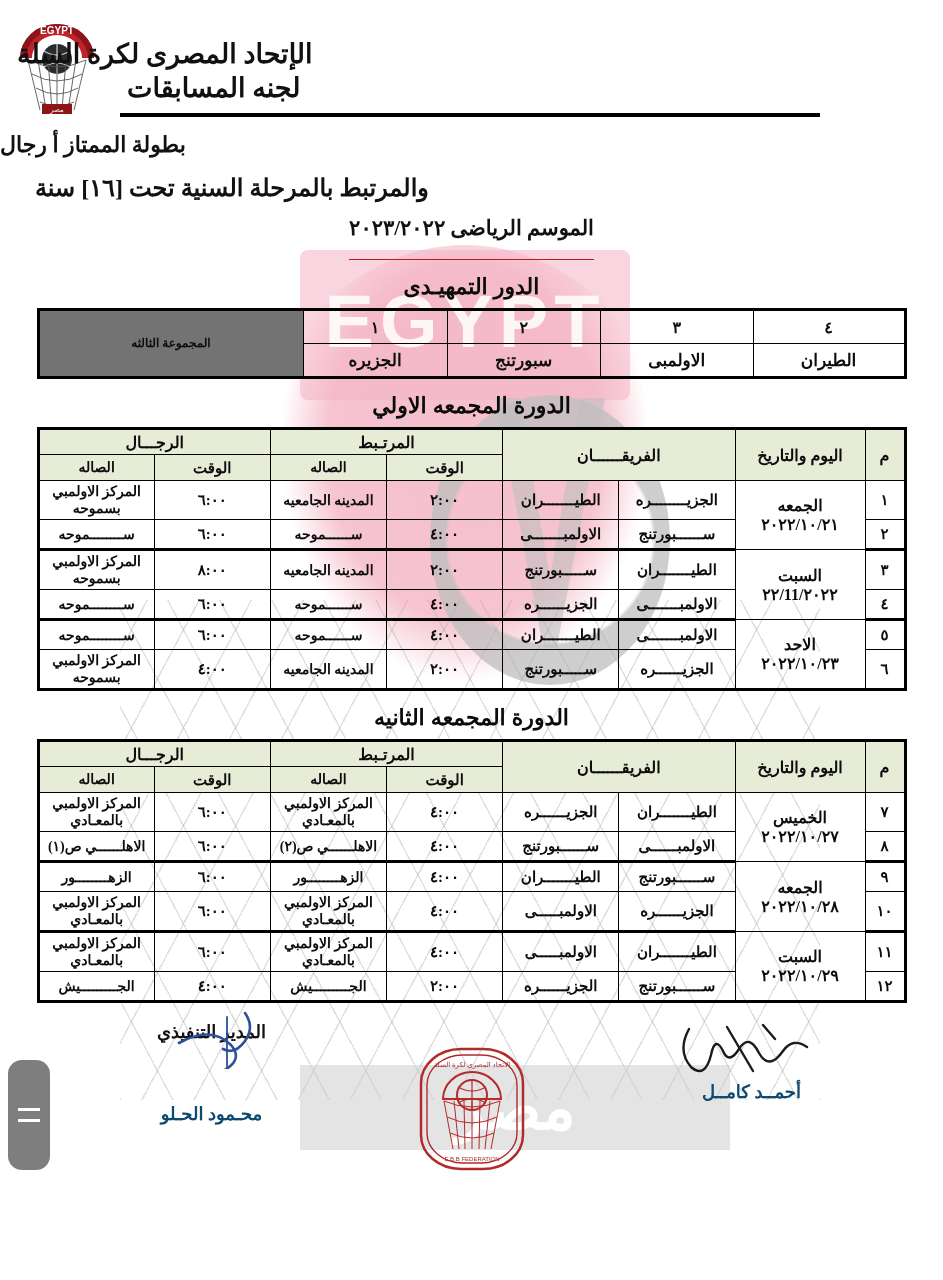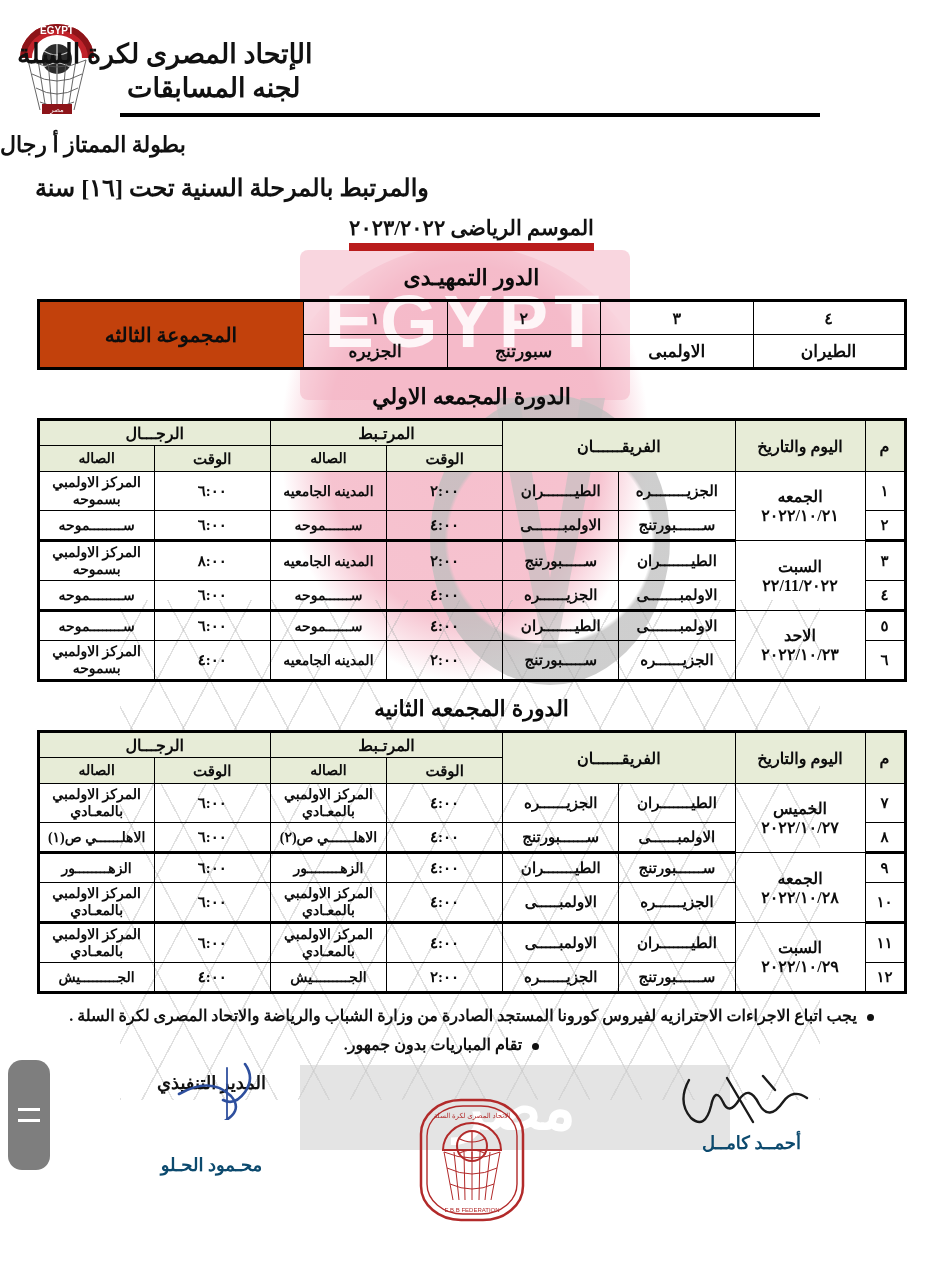--- a/index.html
+++ b/index.html
@@ -123,22 +123,22 @@
   .t-line {
     text-align: left;
     font-weight: bold;
     color: #111;
   }
   .t1 { font-size: 22px; margin-top: 12px; }
   .t2 { font-size: 24px; margin-top: 16px; padding-left: 35px; }
   .t3 {
     font-size: 21px; margin-top: 14px;
     display: inline-block;
-    border-bottom: 8px solid #b91c1c;
-    padding-bottom: 2px;
+    border-bottom: 1px solid #b91c1c;
+    padding-bottom: 18px;
   }
   .t3wrap { text-align: center; }
   .sec-title {
     text-align: center;
     font-family: "Liberation Sans", sans-serif;
     font-weight: bold;
     font-size: 22px;
     color: #0b0b0b;
     letter-spacing: -1px;
     margin: 14px 0 8px 0;
@@ -160,21 +160,21 @@
     color: #0d0d0d;
     padding: 2px 3px;
     background: transparent;
   }
   .outer { border: 3px solid #000; }
 
   
   .group-tbl { width: 870px; }
   .group-tbl td { height: 34px; font-size: 17px; }
   .group-tbl .gname {
-    background: #c2410c; width: 265px; font-size: 20px;
+    background: #737373; width: 265px; font-size: 12px;
   }
   .group-tbl .num { font-size: 16px; }
 
   
   .sched { width: 870px; table-layout: fixed; }
   .sched th {
     background: #e7ecd7;
     font-size: 16px;
     height: 26px;
   }
@@ -458,30 +458,20 @@
             <td class="c-team">ســــــبورتنج</td>
             <td class="c-team">الجزيــــــره</td>
             <td class="c-time">٢:٠٠</td>
             <td class="c-hall">الجـــــــــيش</td>
             <td class="c-time2">٤:٠٠</td>
             <td class="c-hall2">الجـــــــــيش</td>
           </tr>
         </tbody>
     </table>
 
-    <div class="notes">
-      <div class="note">
-        <span class="bullet"></span>
-        <span>يجب اتباع الاجراءات الاحترازيه لفيروس كورونا المستجد الصادرة من وزارة الشباب والرياضة والاتحاد المصرى لكرة السلة .</span>
-      </div>
-      <div class="note note-2">
-        <span class="bullet"></span>
-        <span>تقام المباريات بدون جمهور.</span>
-      </div>
-    </div>
 
     <div class="sigs">
       <div class="sig sig-right">
         <div class="ink">
           <svg width="170" height="58" viewBox="0 0 170 58">
             <g fill="none" stroke="#1b1b1b" stroke-width="2.4" stroke-linecap="round">
               <path d="M22 8 Q10 30 24 46 Q38 58 44 34 Q48 14 56 30 Q62 44 72 28 Q82 12 92 32 Q102 50 116 30 Q126 16 140 26"></path>
               <path d="M60 6 L86 50"></path>
               <path d="M96 4 L108 18"></path>
             </g>

